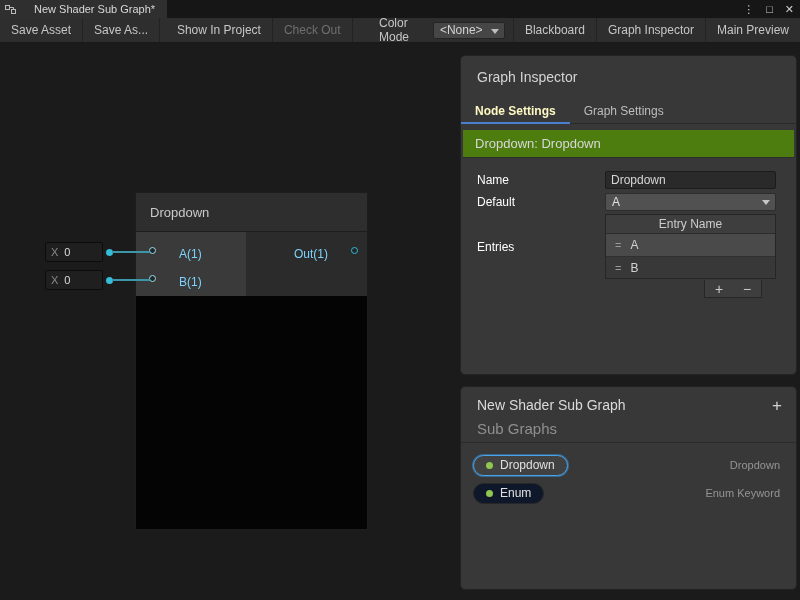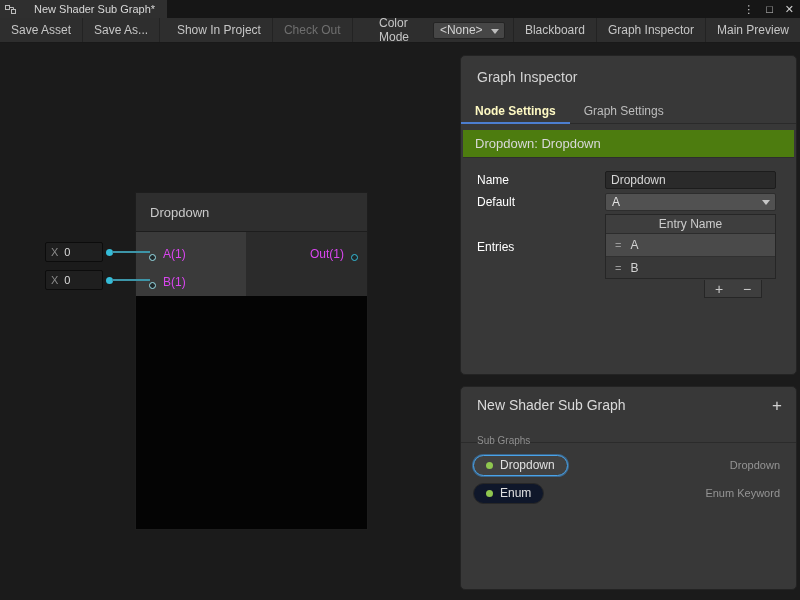--- a/index.html
+++ b/index.html
@@ -54,21 +54,21 @@
   .node-header {
     height:40px; background:#2e2e2e; border:1px solid #1d1d1d;
     display:flex; align-items:center; padding-left:14px;
     font-size:13px; color:#cacaca;
   }
   .node-ports {
     position:relative; height:64px; background:#2b2b2b;
     border-left:1px solid #1d1d1d; border-right:1px solid #1d1d1d;
   }
   .port-strip { position:absolute; left:0; top:0; width:110px; height:64px; background:#3a3a3a; }
-  .port { position:absolute; display:flex; align-items:flex-end; gap:7px; font-size:12px; color:#d946ef; }
+  .port { position:absolute; display:flex; align-items:flex-start; gap:23px; font-size:12px; color:#7dd3fc; }
   .port-circle { width:7px; height:7px; border-radius:50%; border:1.5px solid #9adfe8; background:#20282a; flex:none; }
   .port-circle.out { border-color:#35bcd8; }
   .port.a { left:13px; top:15px; }
   .port.b { left:13px; top:43px; }
   .port.out { right:9px; top:15px; }
   .preview { height:234px; background:#040404; border:1px solid #1d1d1d; border-top:none; }
 
   .widget {
     position:absolute; width:58px; height:20px; background:#1f1f1f;
     border:1px solid #0c0c0c; border-radius:2px;
@@ -126,21 +126,21 @@
   .list-footer { display:flex; justify-content:flex-end; }
   .footer-box {
     display:flex; width:58px; height:18px; margin-right:14px; margin-top:1px;
     background:#3e3e3e; border:1px solid #262626; border-top:none;
   }
   .footer-btn { flex:1; display:flex; align-items:center; justify-content:center; color:#cccccc; font-size:14px; line-height:1; }
 
   
   .bb-header { position:relative; height:56px; padding:10px 16px 0 16px; border-bottom:1px solid #2b2b2b; }
   .bb-title { font-size:14px; color:#dadada; }
-  .bb-sub { font-size:10px; color:#8f8f8f; margin-top:22px; }
+  .bb-sub { font-size:15px; color:#8f8f8f; margin-top:7px; }
   .bb-add { position:absolute; right:14px; top:9px; font-size:17px; color:#d2d2d2; }
   .bb-rows { padding-top:8px; }
   .bb-row { position:relative; height:28px; display:flex; align-items:center; padding-left:12px; }
   .pill {
     display:inline-flex; align-items:center; gap:7px; height:21px; padding:0 12px;
     border-radius:11px; background:#0f172a; border:1px solid #272727;
     font-size:12px; color:#e0e0e0;
   }
   .pill.selected { border-color:#4aa3e8; box-shadow:0 0 0 1px rgba(60,140,210,.55); background:#414141; }
   .pill-dot { width:7px; height:7px; border-radius:50%; background:#8fc74f; flex:none; }

